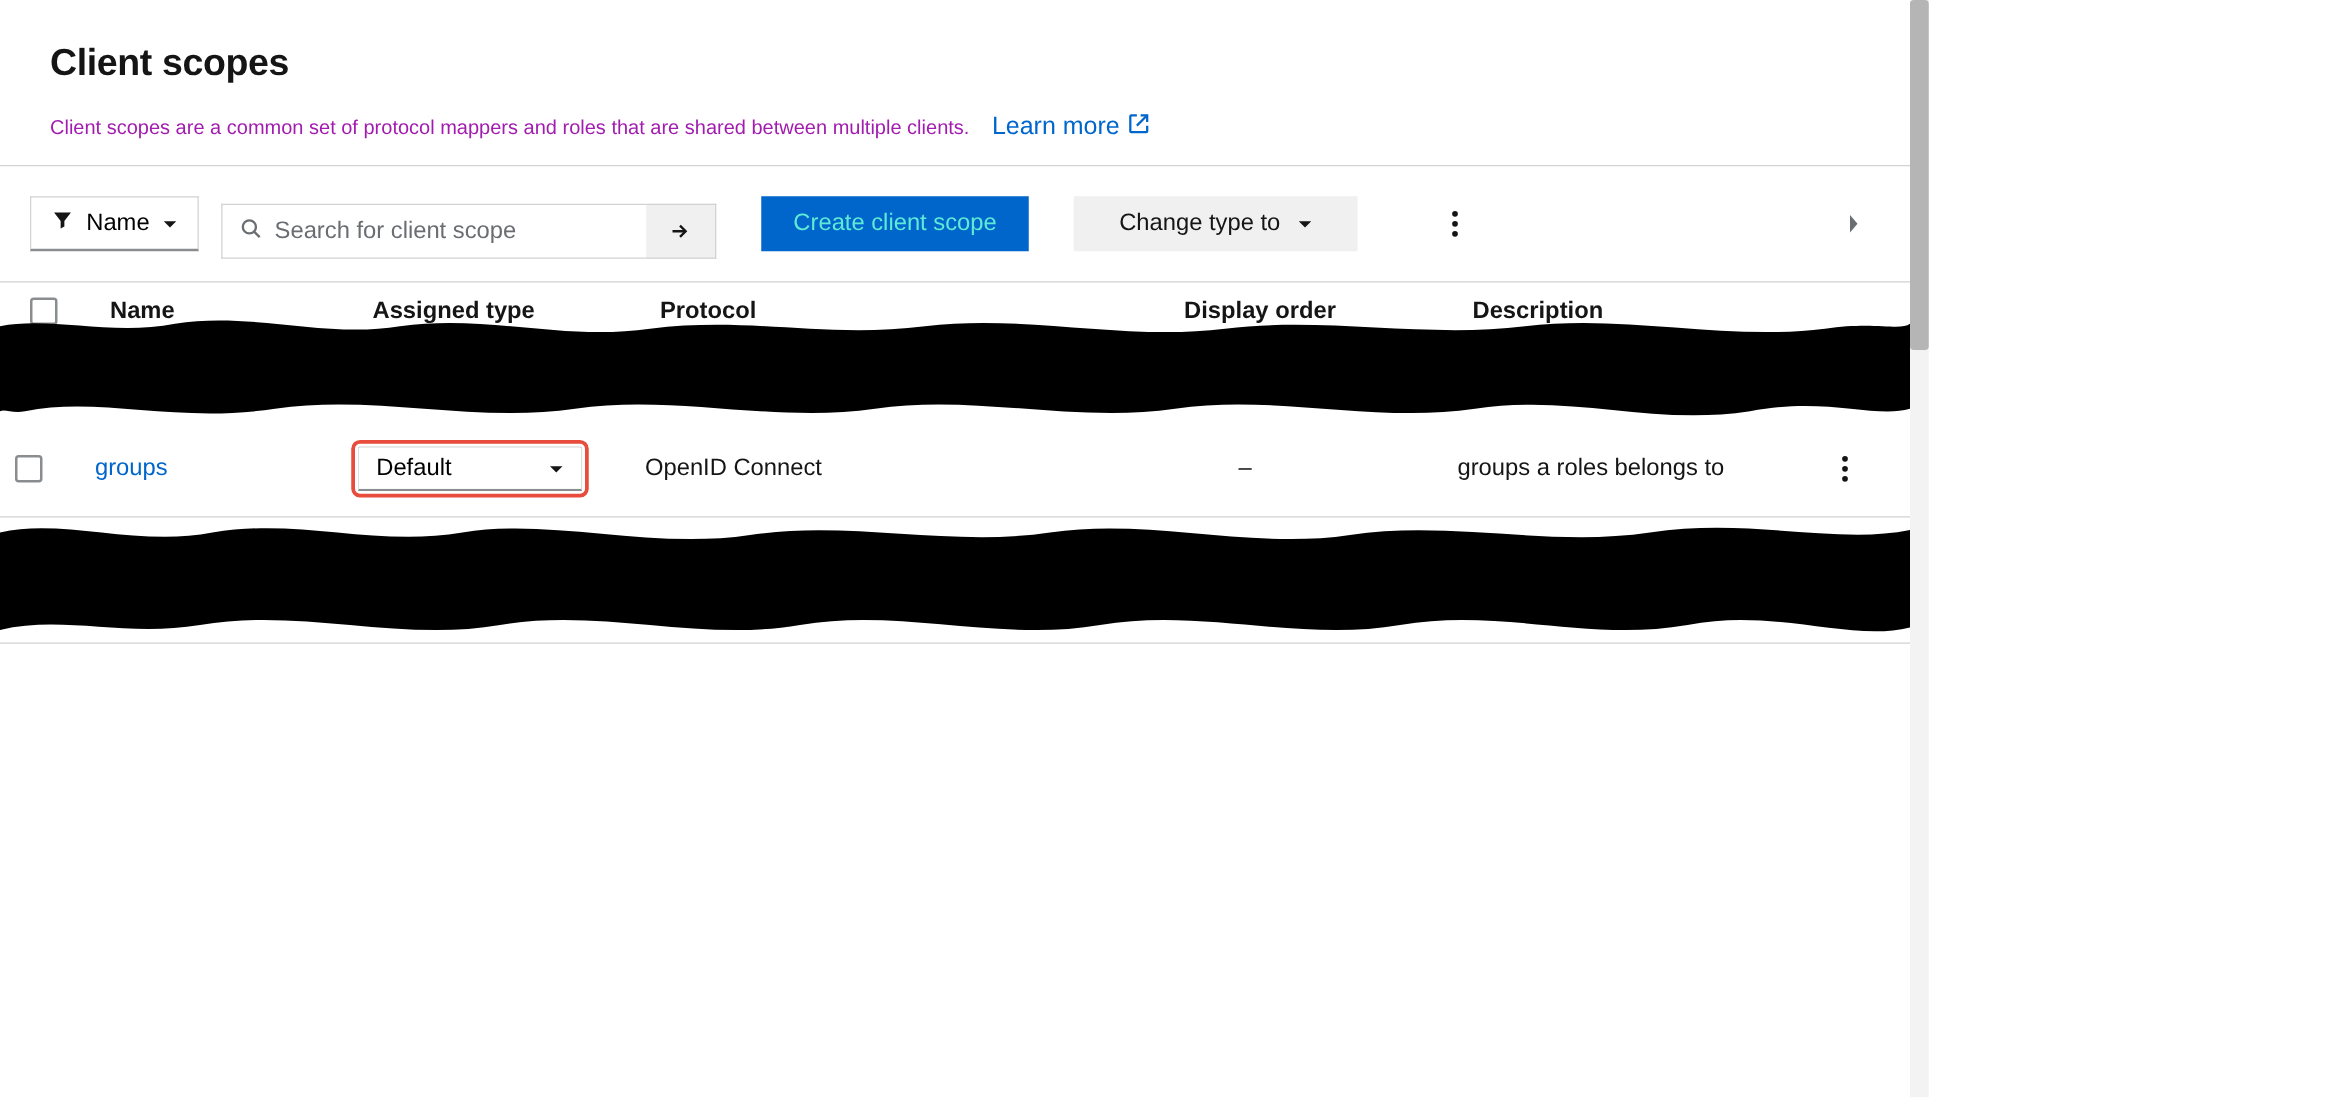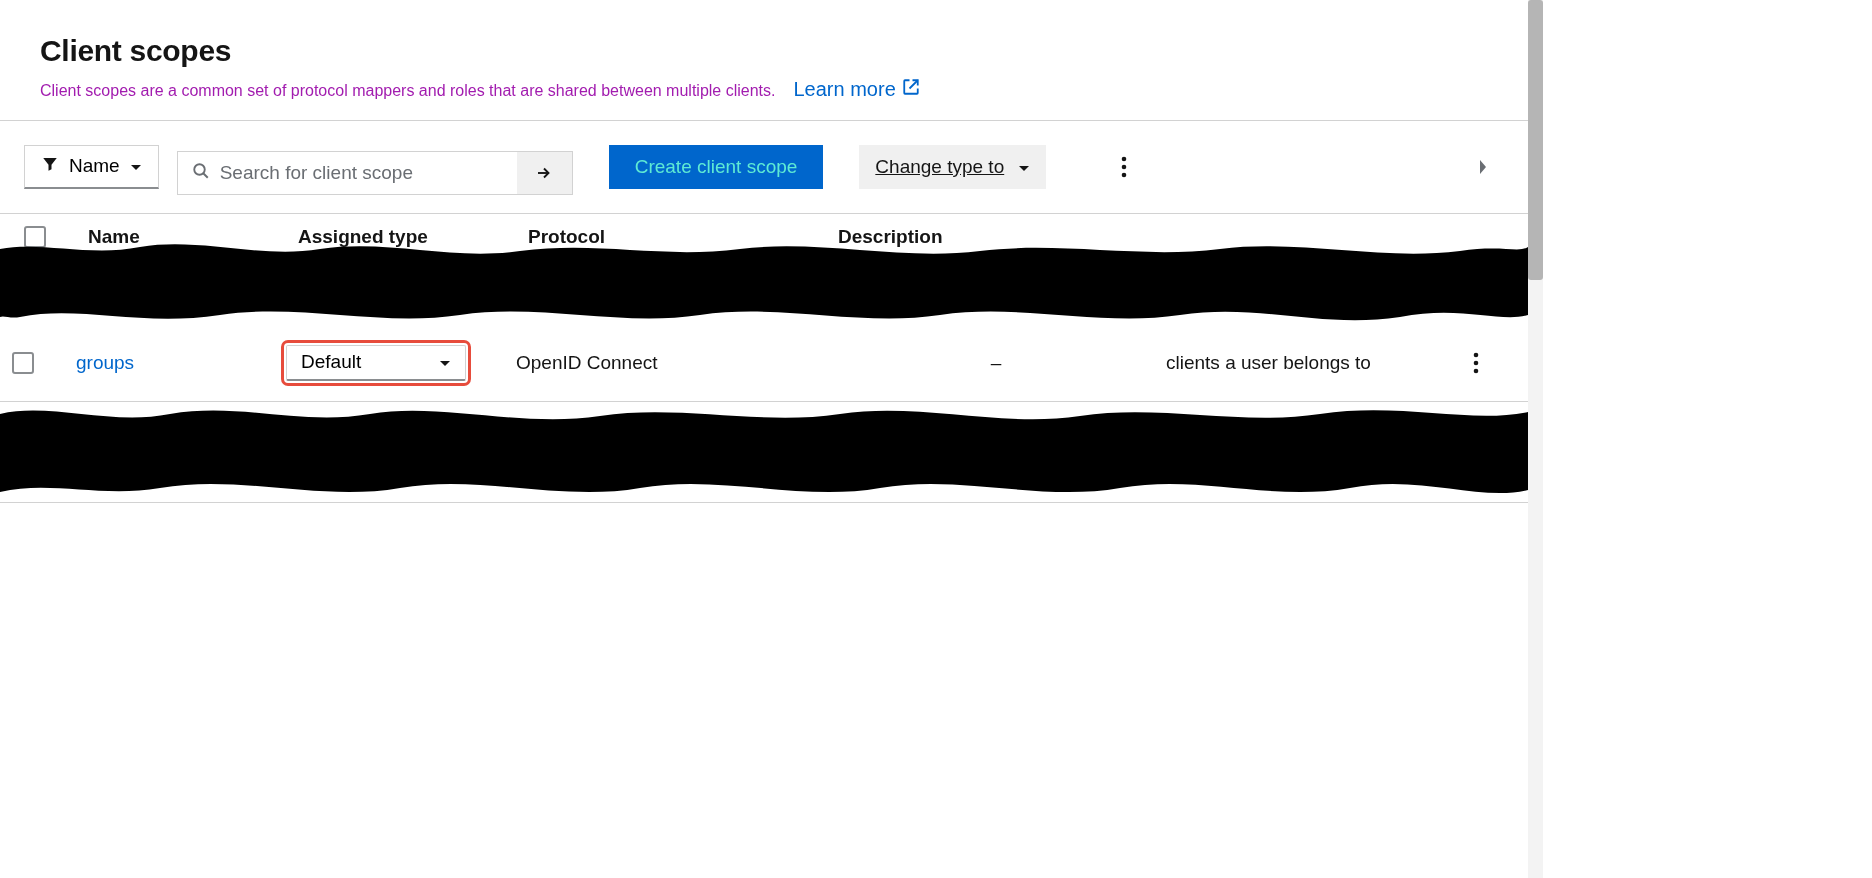--- a/index.html
+++ b/index.html
@@ -6,38 +6,38 @@
   html, body { width: 1872px; height: 878px; font-family: "Helvetica Neue", Arial, sans-serif; background: #fff; color: #151515; overflow: hidden; }
   .viewport { width: 1872px; height: 878px; position: relative; }
   .scroll-area { width: 1528px; height: 878px; position: relative; overflow: hidden; }
   .outer-scrollbar { position: absolute; right: 329px; top: 0; width: 15px; height: 878px; background: #f3f3f3; }
   .outer-thumb { position: absolute; top: 0; left: 0; width: 15px; height: 280px; background: #b5b5b5; border-radius: 3px; }
 
   .header { padding: 34px 40px 18px 40px; }
   .title { font-size: 30px; font-weight: 700; letter-spacing: -0.3px; margin-bottom: 10px; }
   .subtitle-row { display: flex; align-items: baseline; gap: 18px; flex-wrap: wrap; }
   .subtitle { font-size: 16px; color: #a21caf; line-height: 1.35; }
-  .learn-link { font-size: 20px; color: #0066cc; text-decoration: none; display: inline-flex; gap: 6px; }
+  .learn-link { font-size: 20px; color: #0066cc; text-decoration: none; display: inline-flex; gap: 6px; margin-top: 12px; }
   .ext-icon svg { width: 18px; height: 18px; }
 
   .divider-full { height: 1px; background: #d2d2d2; width: 100%; }
 
   .toolbar { display: flex; align-items: center; padding: 18px 24px 18px 24px; gap: 18px; }
   .filter-btn { display: flex; align-items: center; gap: 10px; border: 1px solid #d2d2d2; border-bottom: 2px solid #8a8d90; background: #fff; padding: 8px 16px; font-size: 19px; height: 44px; cursor: pointer; }
   .filter-btn .funnel svg { width: 18px; height: 18px; }
   .caret-down svg { width: 12px; height: 8px; }
   .search-group { display: flex; align-items: stretch; margin-top: 12px; }
   .search-box { display: flex; align-items: center; gap: 10px; border: 1px solid #d2d2d2; border-right: none; background: #fff; padding: 0 14px; height: 44px; width: 340px; }
   .search-box input { border: none; outline: none; font-size: 19px; color: #151515; width: 100%; background: transparent; }
   .search-box input::placeholder { color: #6a6e73; }
   .mag svg { width: 18px; height: 18px; }
   .go-btn { width: 56px; height: 44px; border: 1px solid #d2d2d2; border-left: none; background: #f0f0f0; display: flex; align-items: center; justify-content: center; cursor: pointer; }
   .go-btn svg { width: 18px; height: 18px; }
   .primary-btn { background: #0066cc; color: #5eead4; border: none; height: 44px; padding: 0 26px; font-size: 19px; cursor: pointer; margin-left: 18px; }
-  .change-type { display: flex; align-items: center; gap: 14px; background: #f0f0f0; border: none; height: 44px; padding: 0 16px; font-size: 19px; color: #151515; cursor: pointer; margin-left: 18px; text-decoration: underline; }
+  .change-type { display: flex; align-items: center; gap: 14px; background: #f0f0f0; border: none; height: 44px; padding: 0 36px; font-size: 19px; color: #151515; cursor: pointer; margin-left: 18px; }
   .kebab-btn { background: transparent; border: none; width: 40px; height: 40px; display: flex; align-items: center; justify-content: center; cursor: pointer; margin-left: 40px; }
   .kebab-btn svg { width: 6px; height: 22px; }
   .pager-caret { background: transparent; border: none; width: 30px; height: 30px; cursor: pointer; display: flex; align-items: center; justify-content: center; margin-left: auto; margin-right: 6px; }
   .pager-caret svg { width: 10px; height: 16px; }
 
   .table-area { position: relative; }
   .thead-row { display: grid; grid-template-columns: 64px 210px 230px 310px 340px 1fr 60px; align-items: center; padding: 12px 24px 8px 24px; font-size: 19px; font-weight: 600; color: #151515; border-bottom: 1px solid #d2d2d2; }
   .th-check { display: flex; align-items: center; justify-content: flex-start; }
   .checkbox { width: 22px; height: 22px; border: 2px solid #8a8d90; border-radius: 3px; background: #fff; cursor: pointer; }
 
@@ -143,20 +143,21 @@
 
     <div class="table-area">
 
       <div class="thead-row">
         <div class="th-check">
             <div class="checkbox"></div>
           </div>
         <div>Name</div>
         <div>Assigned type</div>
         <div>Protocol</div>
+        <div class="dash-cell">Display order</div>
         <div>Description</div>
         <div></div>
       </div>
 
       <div class="redact" style="margin-top:-18px;">
         <svg viewBox="0 0 1528 86" preserveAspectRatio="none">
             <path fill="#000" d="M0 10 C 40 2, 90 18, 140 8 C 200 -2, 260 20, 320 10 C 390 0, 450 22, 520 12 C 600 2, 660 20, 740 10 C 820 0, 900 22, 980 12 C 1060 2, 1140 20, 1220 10 C 1300 0, 1380 22, 1460 12 C 1500 6, 1520 14, 1528 8 L 1528 76 C 1500 84, 1460 66, 1400 78 C 1320 90, 1260 64, 1180 76 C 1100 88, 1020 64, 940 76 C 860 88, 780 64, 700 76 C 620 88, 540 64, 460 76 C 380 88, 300 64, 220 76 C 140 88, 80 66, 20 78 C 10 80, 4 76, 0 78 Z"></path>
           </svg>
       </div>
 
@@ -170,21 +171,21 @@
             <span>Default</span>
             <span class="caret-down">
               <svg viewBox="0 0 12 8" fill="#151515">
                   <path d="M1 1l5 5 5-5z"></path>
                 </svg>
             </span>
           </button>
         </div>
         <div>OpenID Connect</div>
         <div class="dash-cell">–</div>
-        <div>clients a user belongs to</div>
+        <div>groups a roles belongs to</div>
         <div>
           <button class="row-kebab">
             <svg viewBox="0 0 6 22" fill="#151515">
                 <circle cx="3" cy="3" r="2.3"></circle>
                 <circle cx="3" cy="11" r="2.3"></circle>
                 <circle cx="3" cy="19" r="2.3"></circle>
               </svg>
           </button>
         </div>
       </div>

